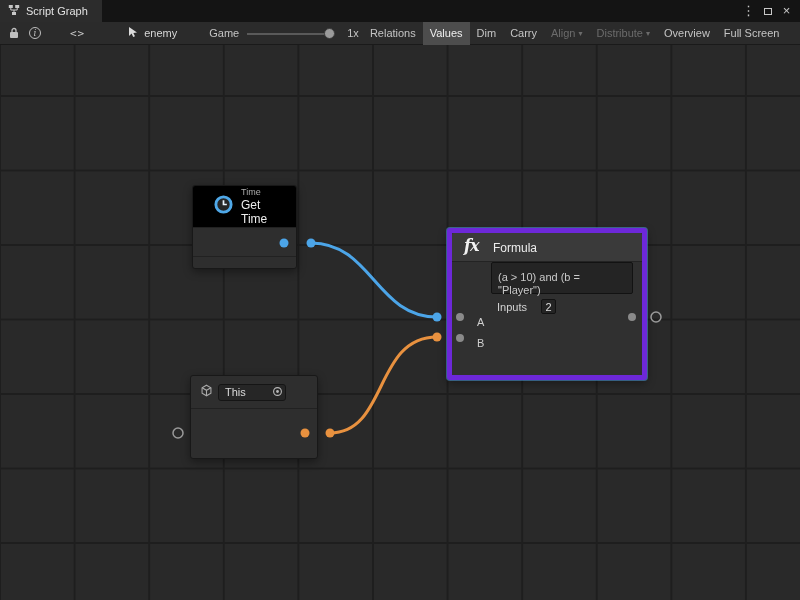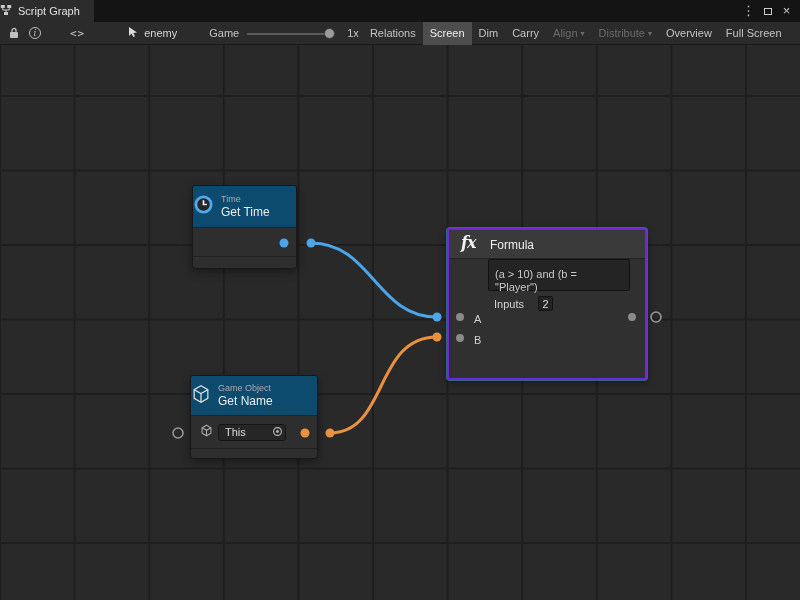--- a/index.html
+++ b/index.html
@@ -9,21 +9,21 @@
     background:#292929; font-family:"Liberation Sans", sans-serif;
     -webkit-font-smoothing:antialiased; user-select:none;
   }
 
   
   .titlebar {
     position:absolute; top:0; left:0; right:0; height:22px;
     background:#141414; display:flex; align-items:stretch;
   }
   .tab {
-    display:flex; align-items:center; gap:6px; padding:0 14px 0 0;
+    display:flex; align-items:center; gap:6px; padding:0 14px 0 8px;
     background:#2C2C2C; color:#E2E2E2; font-size:11px;
   }
   .win-controls { margin-left:auto; display:flex; align-items:center; padding-right:4px; color:#C8C8C8; }
   .win-controls > span { width:19px; text-align:center; font-size:13px; line-height:22px; cursor:default; }
   .maxbox { display:inline-block; width:8px; height:7px; border:1px solid #C8C8C8; }
 
   
   .toolbar {
     position:absolute; top:22px; left:0; right:0; height:23px;
     background:#2B2B2B; border-bottom:1px solid #1A1A1A;
@@ -63,42 +63,42 @@
     background-size:74.6px 74.5px;
     background-position:-1px 50px;
   }
 
   
   .node {
     position:absolute; background:#2E2E2E; border:1px solid #181818; border-radius:3px;
     box-shadow:0 3px 8px rgba(0,0,0,0.38); z-index:10;
   }
   .node-header {
-    background:#0c4a6e; border-bottom:1px solid #212121; border-radius:2px 2px 0 0;
-    display:flex; align-items:center; gap:7px; padding:0 0;
+    background:#000000; border-bottom:1px solid #212121; border-radius:2px 2px 0 0;
+    display:flex; align-items:center; gap:7px; padding:0 20px;text-decoration:underline;
   }
   .cat { font-size:9px; color:#ACACAC; line-height:11px; }
   .ttl { font-size:12px; color:#EDEDED; line-height:14px; }
 
   .node-time { left:192px; top:185px; width:105px; height:84px; }
   .node-time .node-header { height:42px; }
   .node-time .node-body { height:29px; border-bottom:1px solid #212121; }
 
   .node-getname { left:190px; top:375px; width:128px; height:84px; }
   .node-getname .node-header { height:40px; }
   .node-getname .node-body { height:33px; border-bottom:1px solid #212121; display:flex; align-items:center; padding-left:9px; }
   .gn-field {
     margin-left:5px; width:68px; height:17px; background:#262626; border:1px solid #151515;
     border-radius:3px; display:flex; align-items:center; justify-content:space-between;
     padding:0 2px 0 6px; font-size:11px; color:#DCDCDC; cursor:pointer;
   }
 
   .node-formula {
     left:447px; top:228px; width:200px; height:152px; background:#303030;
-    border:2px solid #6d28d9;
+    border:5px solid #6d28d9;
     box-shadow:0 0 0 1px rgba(79,164,232,0.5), 0 3px 8px rgba(0,0,0,0.38);
   }
   .node-formula::before {
     content:""; position:absolute; top:0; left:0; right:0; height:28px;
     background:#3A3A3A; border-bottom:1px solid #232323; border-radius:2px 2px 0 0;
   }
   .fx {
     position:absolute; top:3px; left:12px; z-index:1;
     font-family:"DejaVu Serif", serif; font-style:italic; font-weight:bold;
     font-size:16px; color:#F2F2F2; letter-spacing:-1px;
@@ -165,21 +165,21 @@
 
   <span class="zoom-label">Game</span>
   <span class="zoom-slider">
     <span class="zoom-track"></span>
     <span class="zoom-knob"></span>
   </span>
   <span class="zoom-value">1x</span>
 
   <div class="tb-buttons">
     <button class="tb-btn">Relations</button>
-    <button class="tb-btn active">Screen</button>
+    <button class="tb-btn active">Values</button>
     <button class="tb-btn">Dim</button>
     <button class="tb-btn">Carry</button>
     <button class="tb-btn disabled">
       <span>Align</span>
       <span class="caret">▾</span>
     </button>
     <button class="tb-btn disabled">
       <span>Distribute</span>
       <span class="caret">▾</span>
     </button>
@@ -216,32 +216,20 @@
   </div>
   <div class="f-inputs">
     <span>Inputs</span>
     <span class="f-count">2</span>
   </div>
   <div class="f-port f-a">A</div>
   <div class="f-port f-b">B</div>
 </div>
 
 <div class="node node-getname">
-  <div class="node-header">
-    <span>
-      <svg width="20" height="20" viewBox="0 0 22 22">
-        <path d="M11 2 L18.5 6.3 V15.7 L11 20 L3.5 15.7 V6.3 Z" fill="none" stroke="#DEDEDE" stroke-width="1.4"></path>
-        <path d="M3.5 6.3 L11 10.6 L18.5 6.3 M11 10.6 V20" fill="none" stroke="#DEDEDE" stroke-width="1.4"></path>
-      </svg>
-    </span>
-    <div>
-      <div class="cat">Game Object</div>
-      <div class="ttl">Get Name</div>
-    </div>
-  </div>
   <div class="node-body">
     <span>
       <svg width="13" height="13" viewBox="0 0 22 22">
         <path d="M11 2 L18.5 6.3 V15.7 L11 20 L3.5 15.7 V6.3 Z" fill="none" stroke="#ABABAB" stroke-width="1.8"></path>
         <path d="M3.5 6.3 L11 10.6 L18.5 6.3 M11 10.6 V20" fill="none" stroke="#ABABAB" stroke-width="1.8"></path>
       </svg>
     </span>
     <span class="gn-field">
       <span>This</span>
       <span>

